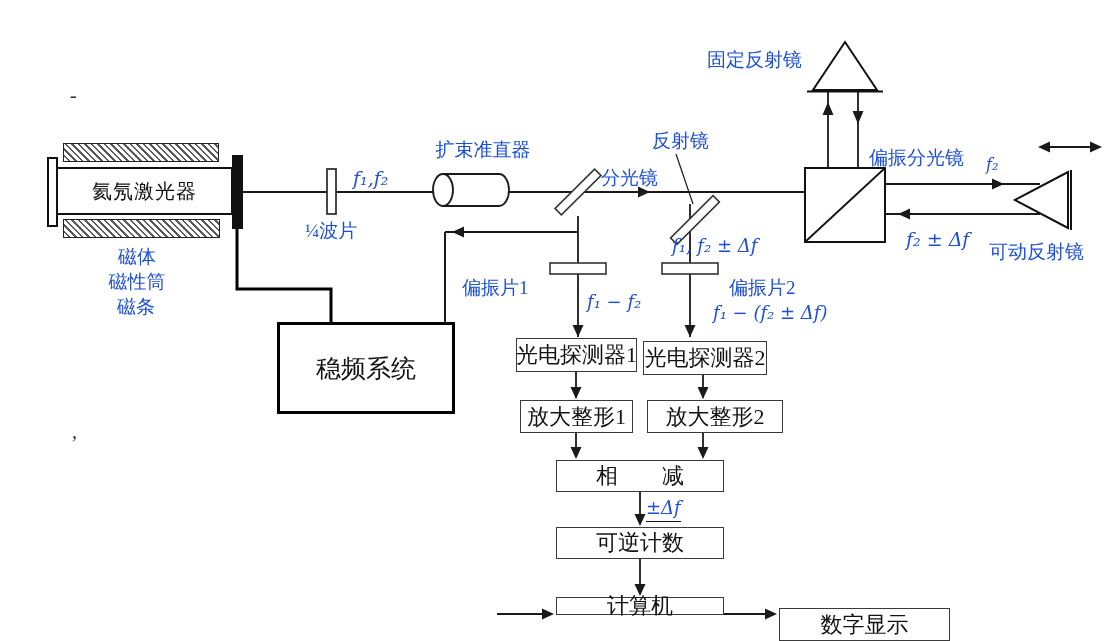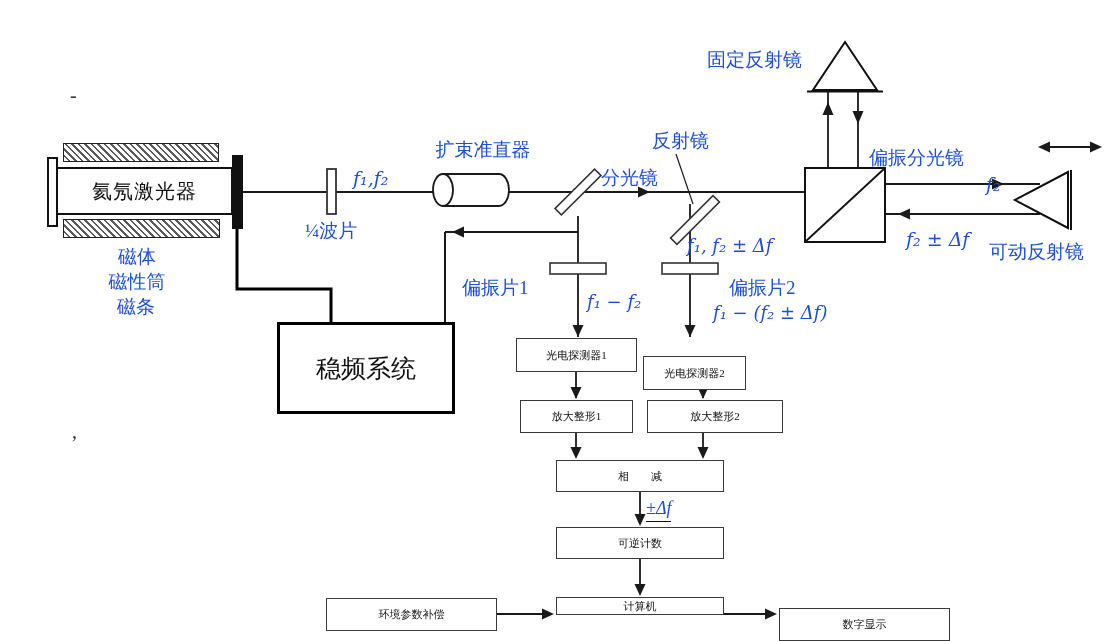--- a/index.html
+++ b/index.html
@@ -3,23 +3,23 @@
 <meta charset="utf-8">
 <style>
   * { margin:0; padding:0; box-sizing:border-box; }
   html,body { width:1120px; height:641px; background:#fff; }
   body { position:relative; font-family:"Liberation Serif","DejaVu Serif",serif; overflow:hidden; color:#111; }
   .stage { position:absolute; left:0; top:0; width:1120px; height:641px; }
   svg.wires { position:absolute; left:0; top:0; }
   .lbl { position:absolute; font-size:19px; line-height:1.15; white-space:nowrap; color:#1d4ed8; }
   .lbl.c { transform:translateX(-50%); }
   .math { font-family:"DejaVu Serif",serif; font-style:italic; font-size:18px; }
-  .underlined { border-bottom:1.6px solid #111; padding-bottom:2px;font-family:Liberation Serif, serif; }
+  .underlined { border-bottom:1.6px solid #111; padding-bottom:2px; }
   .box { position:absolute; display:flex; align-items:center; justify-content:center;
-         background:#fff; border:1.6px solid #3a3a3a; font-size:11px; color:#111; white-space:nowrap; }
+         background:#fff; border:1.6px solid #3a3a3a; font-size:22px; color:#111; white-space:nowrap; }
   .box.laser { border:2.5px solid #111; font-size:20px; letter-spacing:1px; }
   .box.thick { border:3px solid #000; font-size:25px; }
   .cap { position:absolute; }
   .cap.outline { background:#fff; border:2px solid #111; }
   .cap.solid { background:#111; }
   .magnet { position:absolute; border:1.5px solid #222;
             background:repeating-linear-gradient(45deg,#fff 0,#fff 3px,#5a5a5a 3px,#5a5a5a 4.6px); }
   .artifact { position:absolute; font-size:20px; color:#333; }
 </style>
 </head>
@@ -105,56 +105,53 @@
   <div class="lbl c" style="left:136px;top:296px">磁条</div>
 
   <div class="lbl c" style="left:331px;top:220px">¼波片</div>
   <div class="lbl math" style="left:353px;top:168px;font-size:19px">f₁,f₂</div>
   <div class="lbl c" style="left:483px;top:139px">扩束准直器</div>
   <div class="lbl" style="left:601px;top:167px">分光镜</div>
   <div class="lbl" style="left:652px;top:130px">反射镜</div>
   <div class="lbl" style="left:869px;top:147px">偏振分光镜</div>
   <div class="lbl" style="left:707px;top:49px">固定反射镜</div>
   <div class="lbl" style="left:989px;top:241px">可动反射镜</div>
-  <div class="lbl math" style="left:986px;top:174px;font-size:19px">f₂</div>
+  <div class="lbl math" style="left:986px;top:156px;font-size:16px">f₂</div>
   <div class="lbl math" style="left:906px;top:229px;font-size:19px">f₂ ± Δf</div>
-  <div class="lbl math" style="left:687px;top:236px">f₁, f₂ ± Δf</div>
+  <div class="lbl math" style="left:672px;top:236px">f₁, f₂ ± Δf</div>
   <div class="lbl" style="left:462px;top:277px">偏振片1</div>
   <div class="lbl" style="left:729px;top:277px">偏振片2</div>
   <div class="lbl math" style="left:587px;top:292px">f₁ − f₂</div>
   <div class="lbl math" style="left:713px;top:303px">f₁ − (f₂ ± Δf)</div>
   <div class="lbl math underlined" style="left:646px;top:498px">±Δf</div>
 
   <div class="box thick" style="left:277px;top:322px;width:178px;height:92px">
     <span>稳频系统</span>
   </div>
   <div class="box" style="left:516px;top:338px;width:121px;height:34px">
     <span>光电探测器1</span>
   </div>
-  <div class="box" style="left:643px;top:356px;width:103px;height:34px">
+  <div class="box" style="left:643px;top:341px;width:124px;height:34px">
     <span>光电探测器2</span>
   </div>
   <div class="box" style="left:520px;top:400px;width:113px;height:33px">
     <span>放大整形1</span>
   </div>
   <div class="box" style="left:647px;top:400px;width:136px;height:33px">
     <span>放大整形2</span>
   </div>
   <div class="box" style="left:556px;top:527px;width:168px;height:32px">
     <span>可逆计数</span>
   </div>
   <div class="box" style="left:556px;top:460px;width:168px;height:32px">
     <span>相　　减</span>
   </div>
   <div class="box" style="left:556px;top:597px;width:168px;height:18px">
     <span>计算机</span>
   </div>
-  <div class="box" style="left:326px;top:598px;width:171px;height:33px">
-    <span>环境参数补偿</span>
-  </div>
   <div class="box" style="left:779px;top:608px;width:171px;height:33px">
     <span>数字显示</span>
   </div>
 
   <div class="artifact" style="left:70px;top:84px">-</div>
   <div class="artifact" style="left:72px;top:420px">,</div>
 
 </div>
 
 </body></html>

